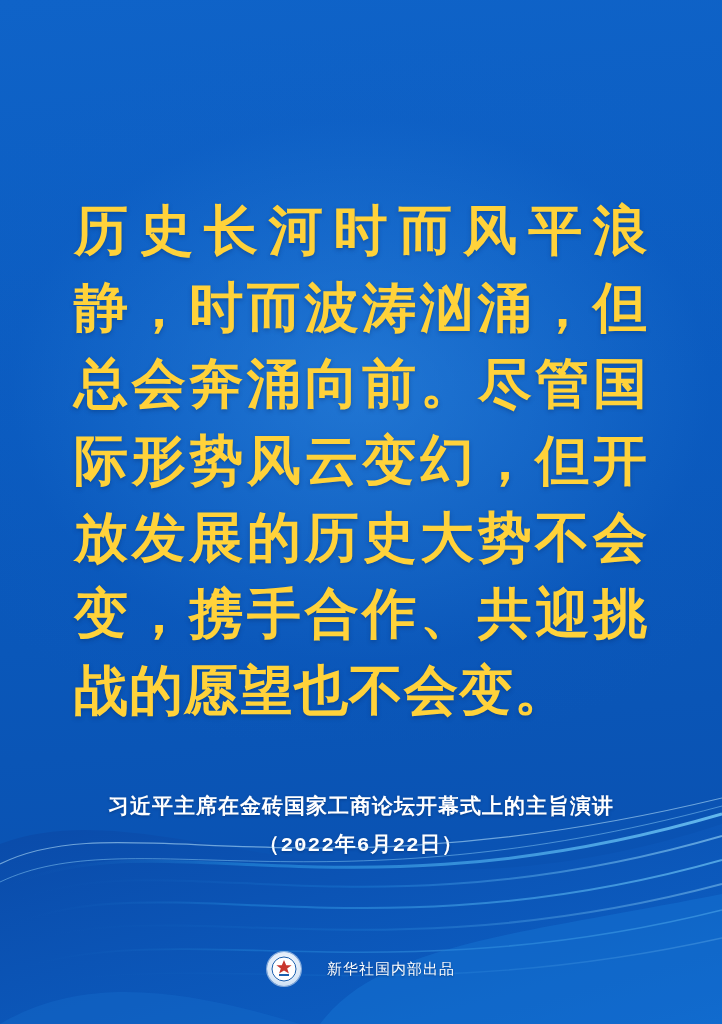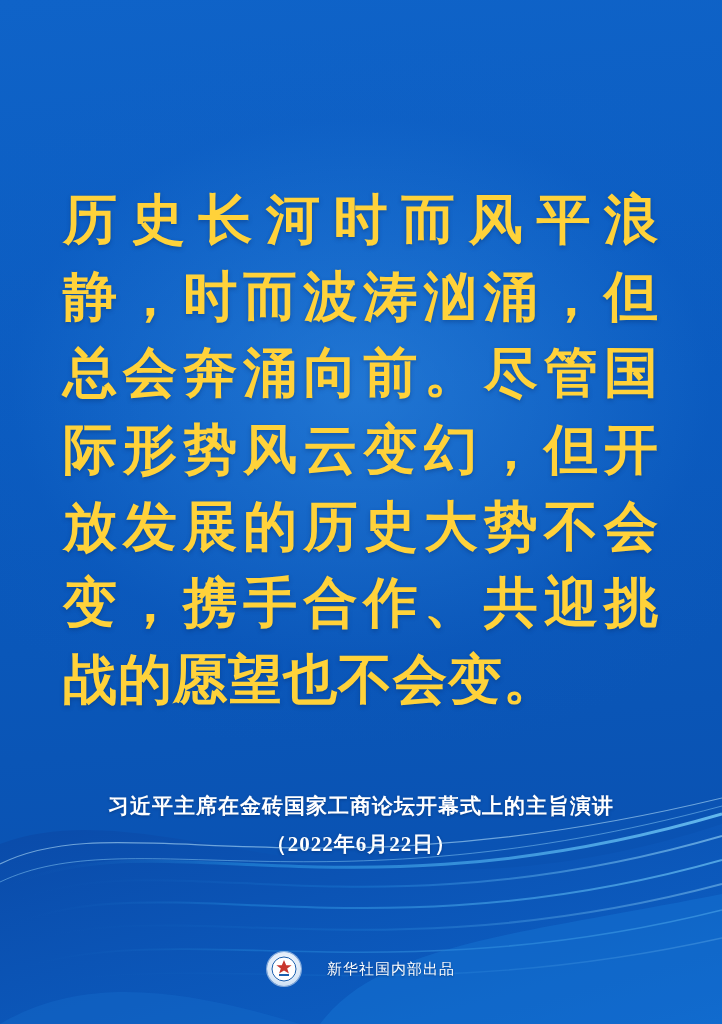--- a/index.html
+++ b/index.html
@@ -47,21 +47,21 @@
   .quote {
     color: #ffd23a;
     font-family: "DejaVu Serif", "Liberation Serif", serif;
     font-weight: 700;
     font-size: 54px;
     line-height: 1.42;
     letter-spacing: 1px;
     text-align: justify;
     text-align-last: left;
     text-shadow: 0 2px 4px rgba(0, 40, 100, 0.35);
-    margin: 5px;
+    margin: 16px;
   }
 
   .caption-wrap {
     position: absolute;
     left: 0;
     right: 0;
     top: 790px;
     text-align: center;
     padding: 0 61px;
     box-sizing: border-box;
@@ -71,21 +71,21 @@
     font-family: "DejaVu Serif", "Liberation Serif", serif;
     font-weight: 700;
     font-size: 21px;
     letter-spacing: 1px;
     line-height: 1.5;
     margin: 0 0 8px 0;
     text-shadow: 0 1px 3px rgba(0,30,80,0.45);
   }
   .caption-line2 {
     color: #ffffff;
-    font-family: Liberation Serif, serif;
+    font-family: Liberation Mono, monospace;
     font-weight: 700;
     font-size: 21px;
     letter-spacing: 1px;
     margin: 0;
     text-shadow: 0 1px 3px rgba(0,30,80,0.45);
   }
 
   
   .waves {
     position: absolute;

